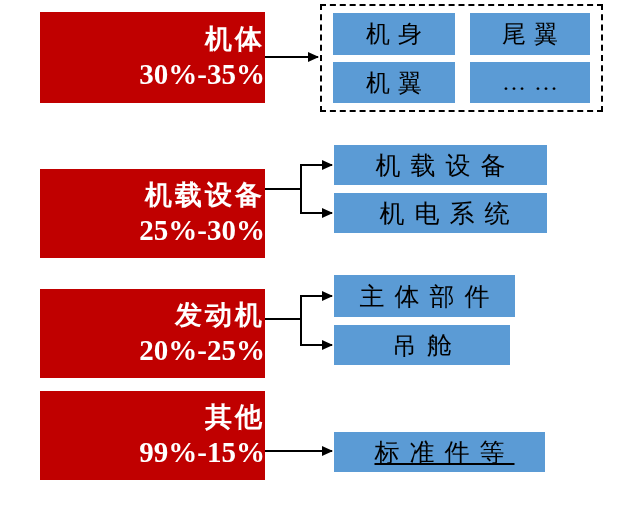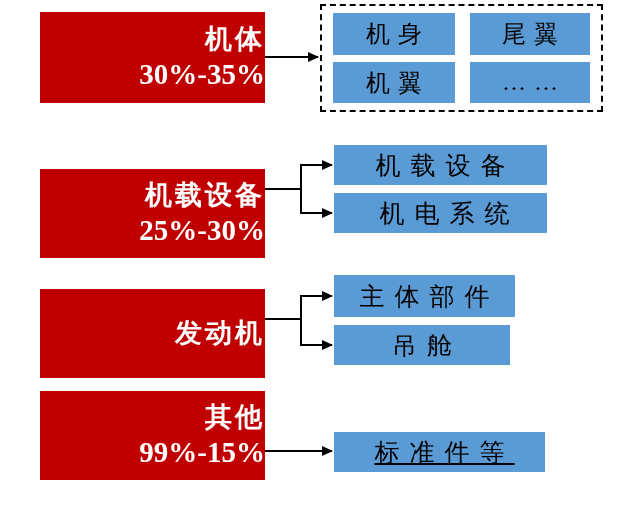--- a/index.html
+++ b/index.html
@@ -122,20 +122,21 @@
 
   <div class="red-box" style="top:145px; height:89px;margin-top:24px;">
     <div class="cat-title">机载设备</div>
     <div class="cat-range">25%-30%</div>
   </div>
   <div class="blue-box" style="left:334px; top:145px; width:213px; height:40px;">机载设备</div>
   <div class="blue-box" style="left:334px; top:193px; width:213px; height:40px;padding-left:8px;">机电系统</div>
 
   <div class="red-box" style="top:275px; height:89px;margin-top:14px;">
     <div class="cat-title">发动机</div>
+    <div class="cat-range">20%-25%</div>
   </div>
   <div class="blue-box" style="left:334px; top:275px; width:181px; height:42px;">主体部件</div>
   <div class="blue-box" style="left:334px; top:325px; width:176px; height:40px;">吊舱</div>
 
   <div class="red-box" style="top:391px; height:89px;">
     <div class="cat-title">其他</div>
     <div class="cat-range">99%-15%</div>
   </div>
   <div class="blue-box" style="left:334px; top:432px; width:211px; height:40px;text-decoration:underline;">标准件等</div>
 

